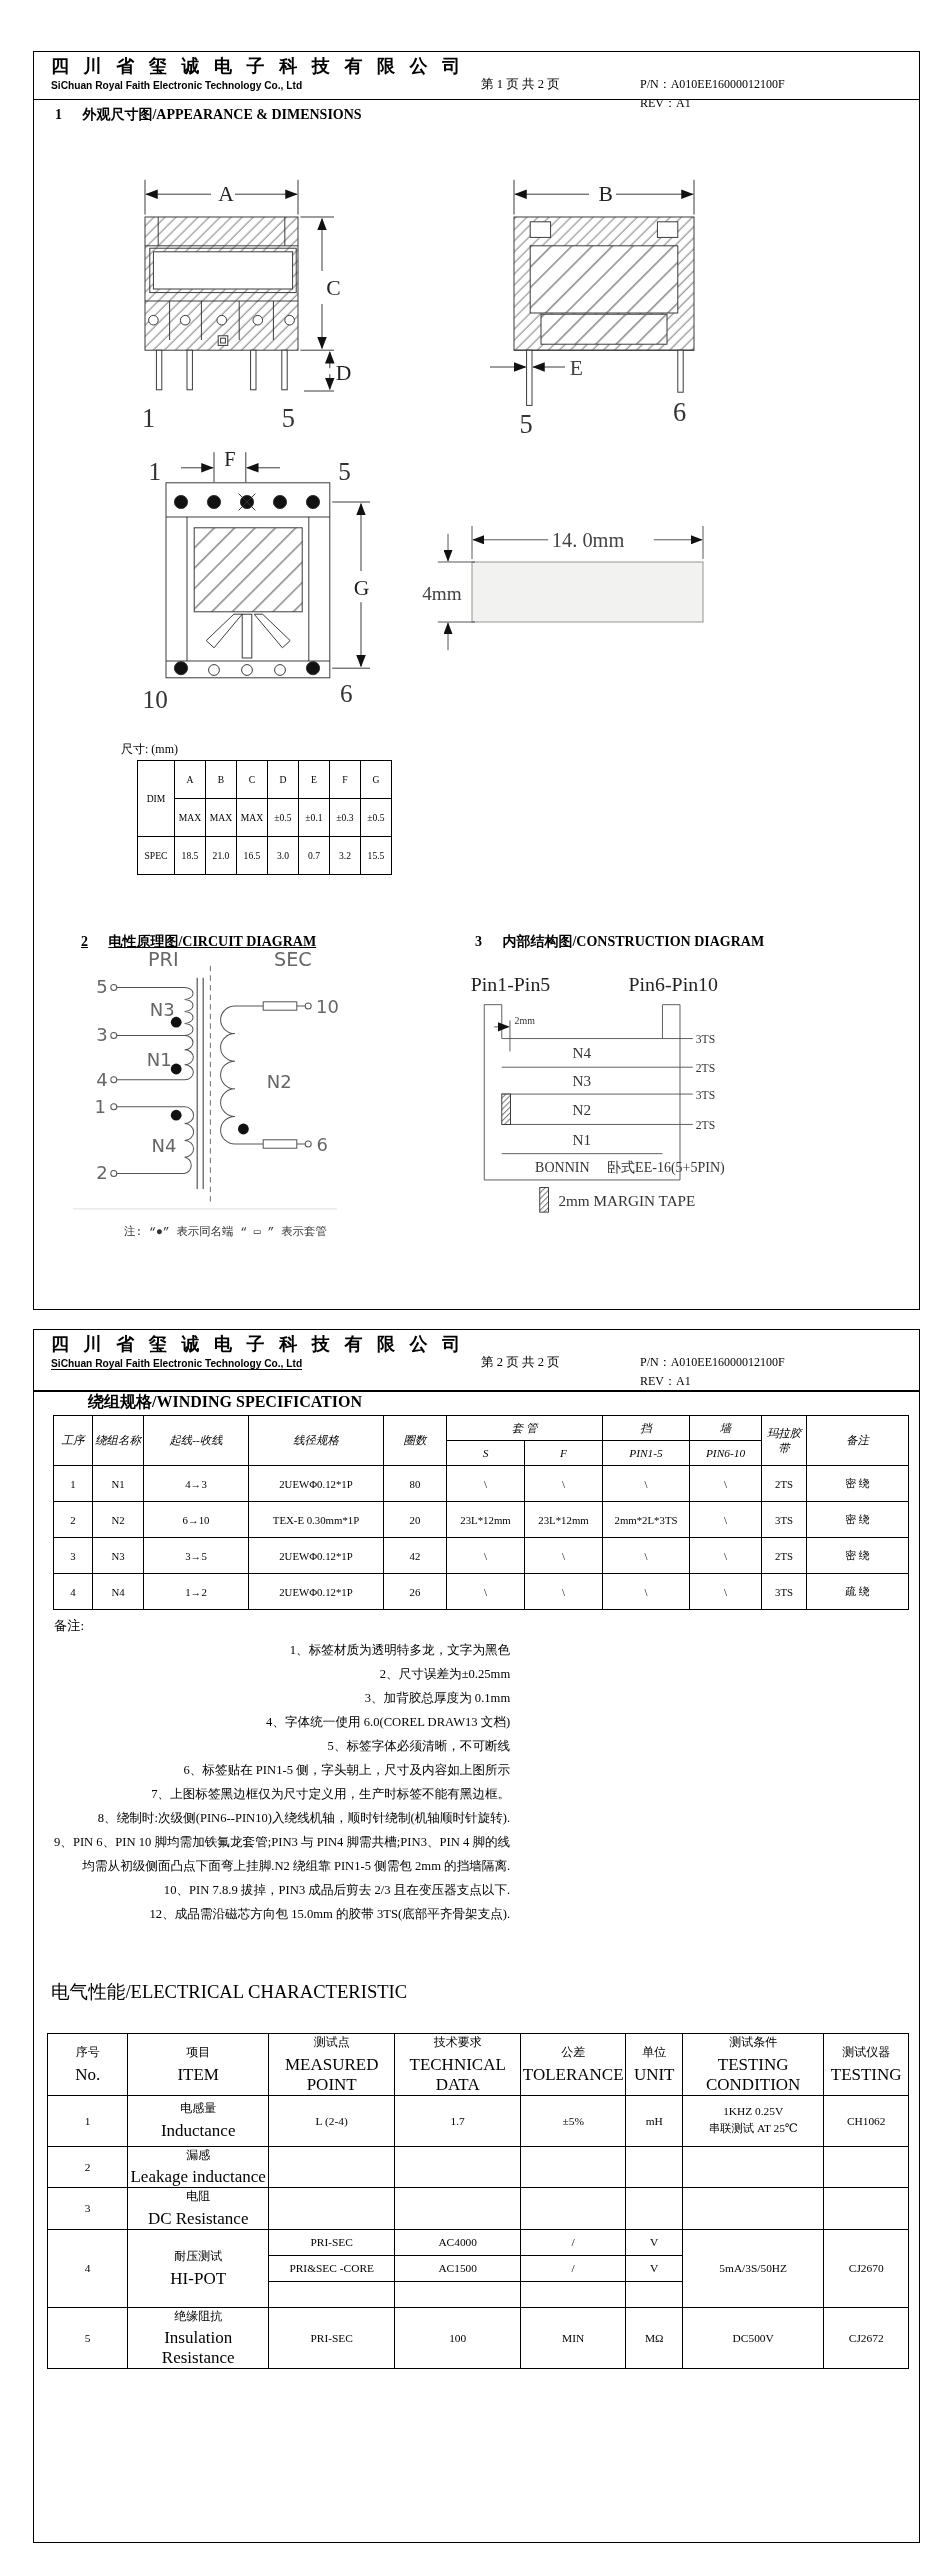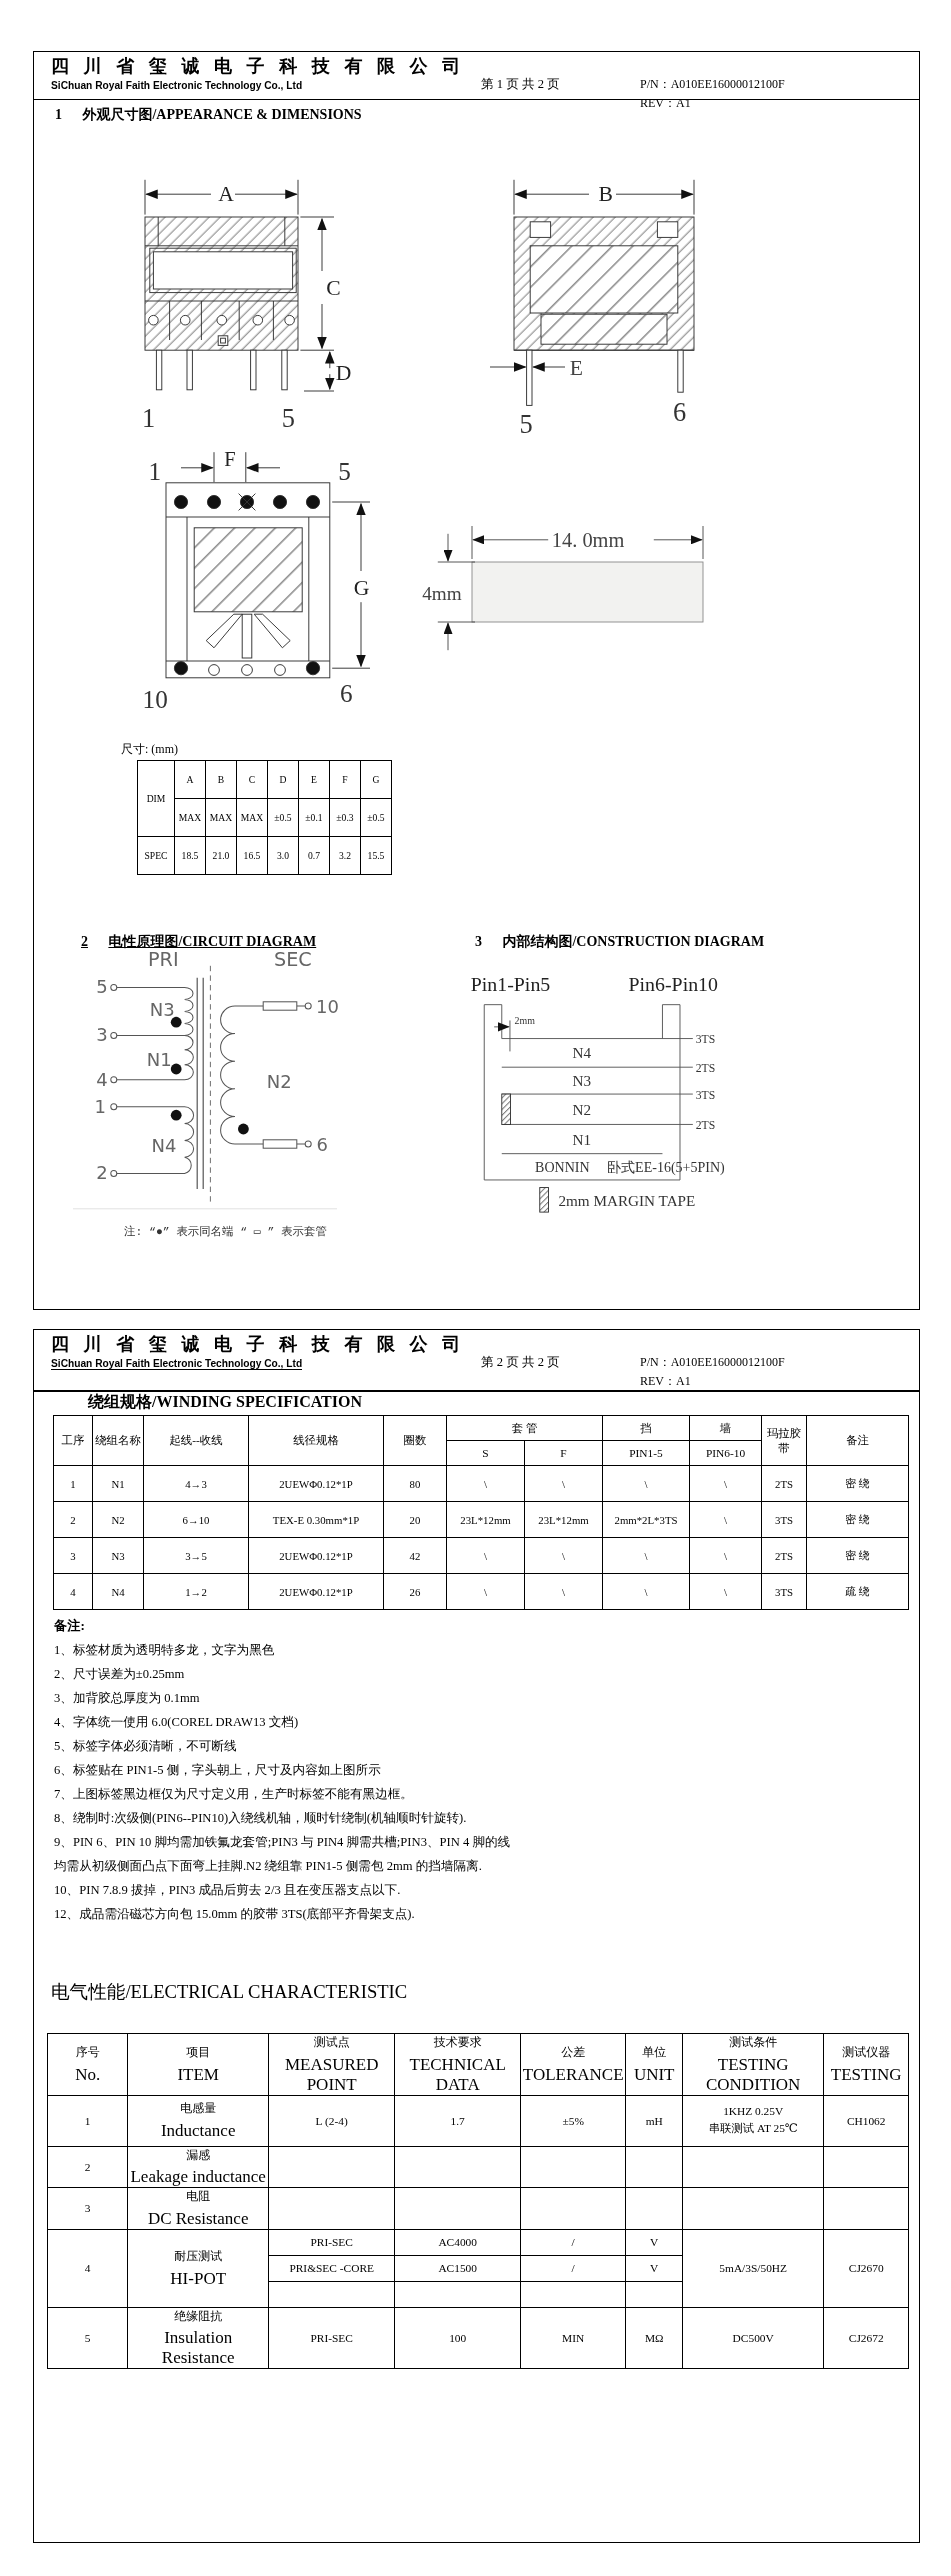--- a/index.html
+++ b/index.html
@@ -23,28 +23,28 @@
   .sec .n{margin-right:20.4px;}
   .big-title{font-weight:bold;font-size:16px;white-space:nowrap;}
   .huge-title{font-weight:normal;font-size:18.6px;white-space:nowrap;}
   
   table{border-collapse:collapse;table-layout:fixed;}
   td,th{border:0.9px solid #000;text-align:center;vertical-align:middle;padding:0 1.2px;font-weight:normal;overflow:hidden;}
   .tbl{border:1.5px solid #000;}
   .dimtbl{font-size:9.6px;}
   .dimtbl td{height:37px;}
   .windtbl{font-size:10.8px;}
-  .windtbl th{font-size:11.4px;height:24px;}
+  .windtbl th{font-size:11.4px;height:24px;font-style:italic;}
   .windtbl td{height:35px;}
   .electbl{font-size:11.4px;}
   .electbl th{height:26px;}
   .electbl .cn{font-size:12px;}
   .electbl .en{font-size:17px;margin-top:3.6px;}
   .note-line{height:24px;font-size:12.6px;white-space:nowrap;}
-  .notes-title{font-weight:bold;font-size:13.2px;}
+  .notes-title{font-weight:normal;font-size:13.2px;}
   .dim-note{font-size:12px;}
   .circ-note{font-size:11.4px;color:#333;white-space:nowrap;font-family:Liberation Mono, monospace;}
   svg text{font-family:"Liberation Serif","DejaVu Serif",serif;}
   svg .cad{font-family:"DejaVu Sans","Liberation Sans",sans-serif;fill:#666;}
 </style>
 </head>
 <body>
 
 <svg width="0" height="0" style="position:absolute">
   <defs>
@@ -423,21 +423,21 @@
       <td>\</td>
       <td>\</td>
       <td>\</td>
       <td>3TS</td>
       <td>疏 绕</td>
     </tr>
   </tbody>
     </table>
 
   <div class="abs notes-title" style="left:20px;top:287px;">备注:</div>
-  <div class="abs" style="left:20px;top:312px;">
+  <div class="abs" style="left:20px;top:312px;text-align:right;">
     <div class="note-line">1、标签材质为透明特多龙，文字为黑色</div>
     <div class="note-line">2、尺寸误差为±0.25mm</div>
     <div class="note-line">3、加背胶总厚度为 0.1mm</div>
     <div class="note-line">4、字体统一使用 6.0(COREL DRAW13 文档)</div>
     <div class="note-line">5、标签字体必须清晰，不可断线</div>
     <div class="note-line">6、标签贴在 PIN1-5 侧，字头朝上，尺寸及内容如上图所示</div>
     <div class="note-line">7、上图标签黑边框仅为尺寸定义用，生产时标签不能有黑边框。</div>
     <div class="note-line">8、绕制时:次级侧(PIN6--PIN10)入绕线机轴，顺时针绕制(机轴顺时针旋转).</div>
     <div class="note-line">9、PIN 6、PIN 10 脚均需加铁氟龙套管;PIN3 与 PIN4 脚需共槽;PIN3、PIN 4 脚的线</div>
     <div class="note-line">均需从初级侧面凸点下面弯上挂脚.N2 绕组靠 PIN1-5 侧需包 2mm 的挡墙隔离.</div>

